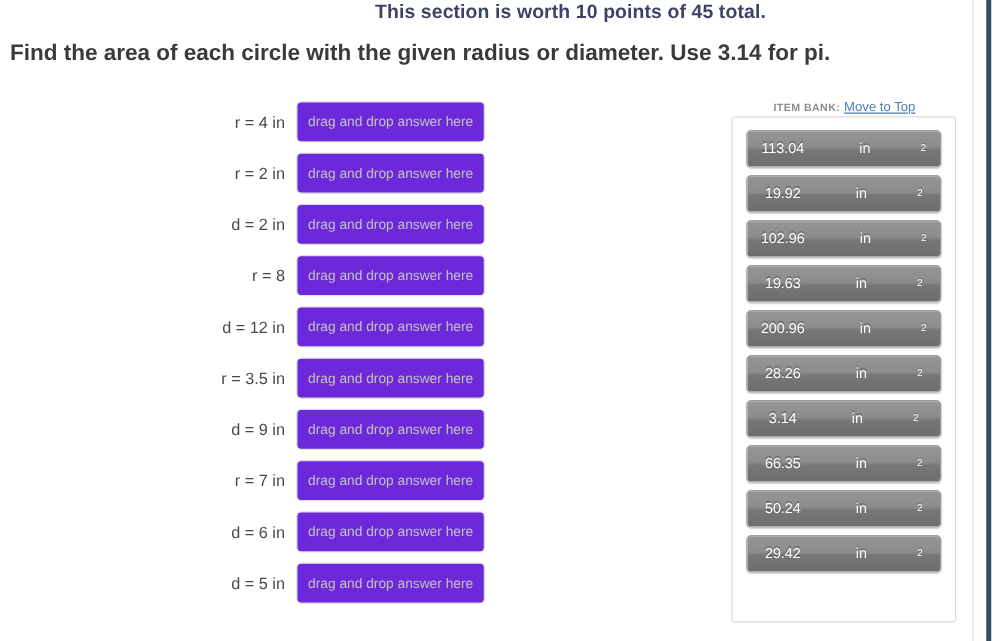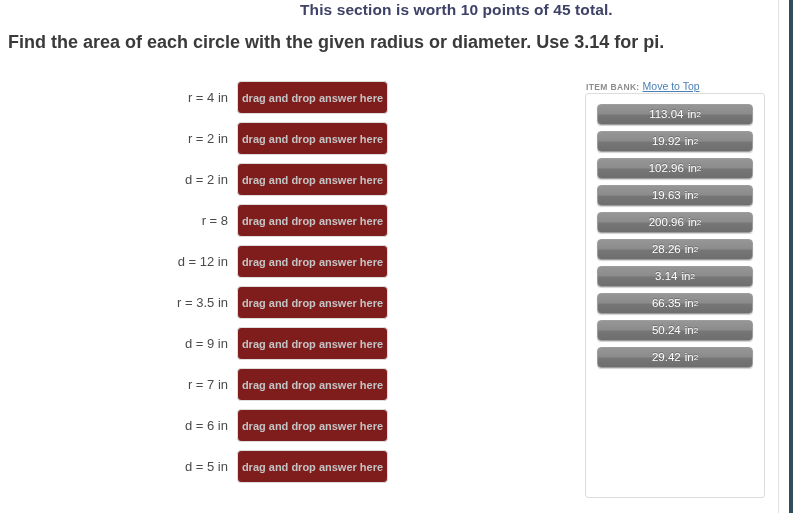--- a/index.html
+++ b/index.html
@@ -83,42 +83,42 @@
     font-size: 13px;
     line-height: 14px;
     white-space: nowrap;
   }
   .q-dropzone {
     width: 151px;
     height: 33px;
     box-sizing: border-box;
     border: 1px solid #dedede;
     border-radius: 4px;
-    background: #7f1d1d;
+    background: #6d28d9;
     display: flex;
     align-items: center;
     justify-content: center;
     color: #c3c3c3;
     font-size: 11px;
     line-height: 14px;
     white-space: nowrap;
-    font-weight: bold;
   }
 
   
   #item-bank {
     position: absolute;
     top: 76px;
     left: 585px;
   }
   #item-bank-header {
     height: 12px;
     margin-bottom: 5px;
     white-space: nowrap;
     padding-left: 1px;
+    text-align: center;
   }
   #item-bank-title {
     color: #8d8d8d;
     font-size: 8.5px;
     font-weight: bold;
     letter-spacing: 0.35px;
     text-transform: uppercase;
   }
   #item-bank-move-link {
     color: #4a7fb5;
@@ -130,36 +130,37 @@
   #item-bank-panel {
     width: 180px;
     height: 405px;
     box-sizing: border-box;
     border: 1px solid #dcdcdc;
     border-radius: 3px;
     background: #ffffff;
     padding: 10px 11px 0 11px;
   }
   .bank-tile {
-    height: 21px;
+    height: 30px;
     margin-bottom: 6px;
     border-radius: 4px;
     background: linear-gradient(to bottom, #969696 0%, #8c8c8c 45%, #767676 55%, #6e6e6e 100%);
     border: 1px solid #9d9d9d;
     box-sizing: border-box;
     box-shadow: 0 1px 1px rgba(0,0,0,0.18);
     display: flex;
     align-items: center;
     justify-content: center;
     color: #ffffff;
     font-size: 11.5px;
     line-height: 13px;
     text-shadow: 0 -1px 0 rgba(0,0,0,0.25);
     cursor: move;
     white-space: nowrap;
+    gap: 40px;
   }
   .bank-tile sup {
     font-size: 8px;
     vertical-align: super;
     line-height: 0;
   }
 </style>
 </head>
 <body>
 

